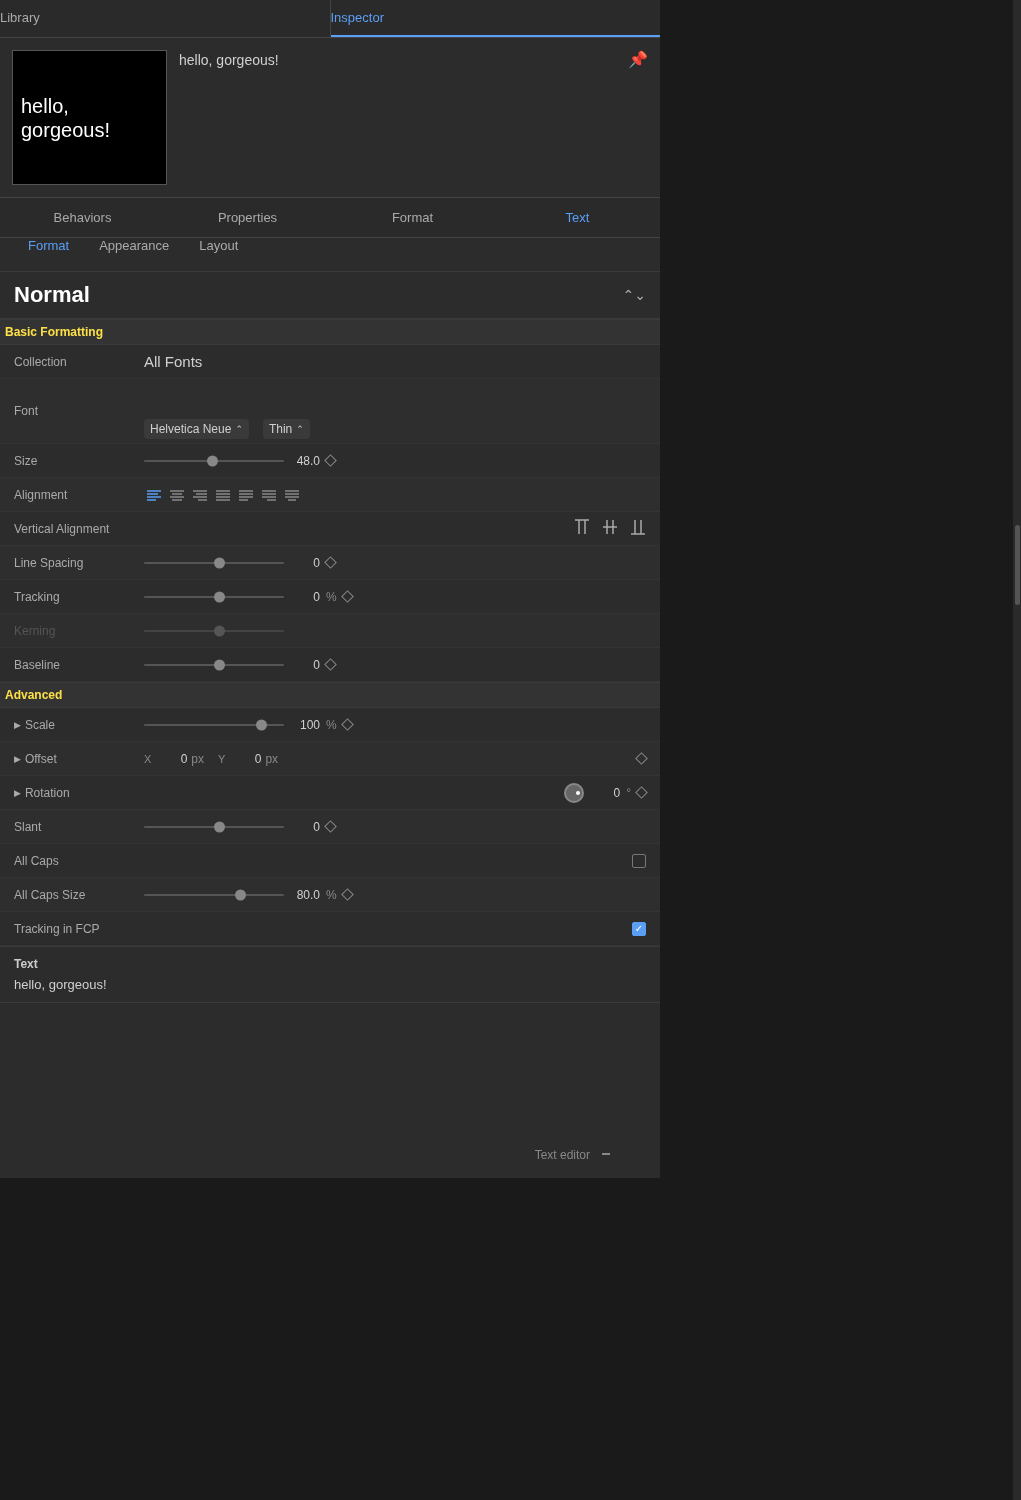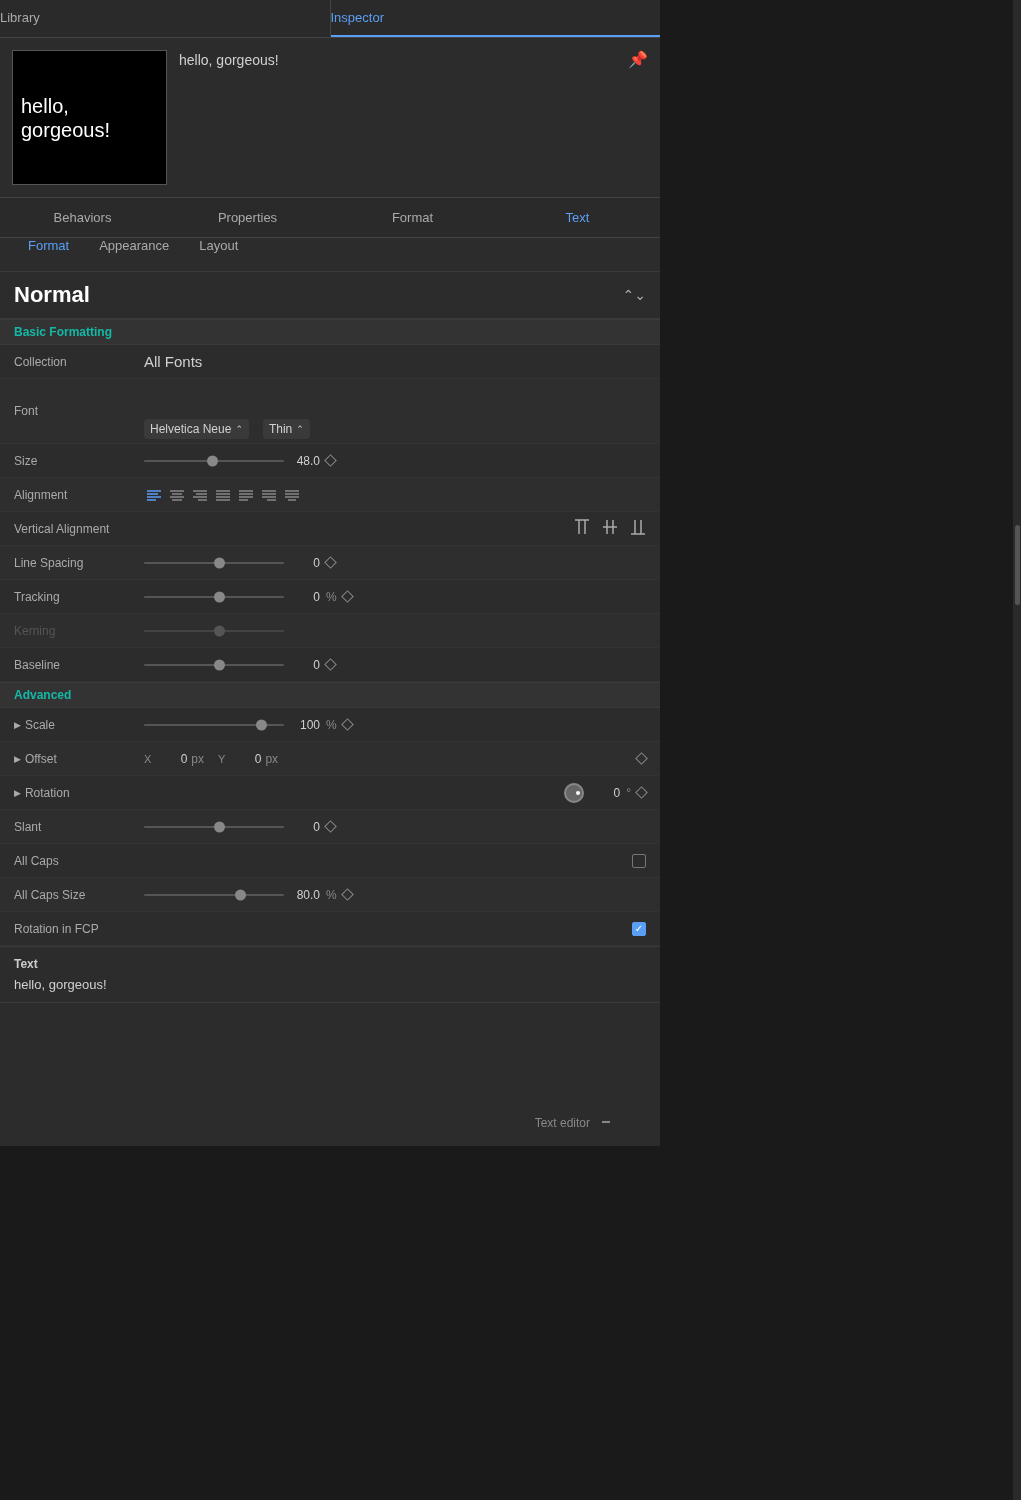--- a/index.html
+++ b/index.html
@@ -144,22 +144,22 @@
     }
     .chevron-updown {
       color: #aaa;
       font-size: 14px;
       cursor: pointer;
     }
 
     
     .section-header {
       background: #333;
-      padding: 5px 14px;
-      color: #14b8a6;
+      padding: 5px 5px;
+      color: #fde047;
       font-size: 12px;
       font-weight: 600;
       border-top: 1px solid #3a3a3a;
       border-bottom: 1px solid #3a3a3a;
     }
 
     
     .prop-row {
       display: flex;
       align-items: center;
@@ -710,34 +710,34 @@
         <div class="slider-thumb-pos" style="left:65%;"></div>
       </div>
       <span class="value-num">80.0</span>
       <span class="value-unit">%</span>
       <div class="diamond"></div>
     </div>
   </div>
 
   <div class="prop-row">
     <div class="prop-label">
-      <span>Rotation in FCP</span>
+      <span>Tracking in FCP</span>
     </div>
     <div class="prop-content">
       <div style="flex:1;"></div>
       <div class="checkbox checked"></div>
     </div>
   </div>
 
   <div class="text-preview-section">
     <div class="text-preview-label">Text</div>
     <div class="text-preview-content">hello, gorgeous!</div>
   </div>
 
-  <div style="height:144px;background:#2c2c2c;border-top:1px solid #3a3a3a;position:relative;">
+  <div style="height:176px;background:#2c2c2c;border-top:1px solid #3a3a3a;position:relative;">
     <div style="position:absolute;bottom:16px;right:70px;color:#888;font-size:12px;">Text editor</div>
     <div style="position:absolute;bottom:23px;right:50px;width:8px;height:2px;background:#888;"></div>
   </div>
 
   <div style="position:fixed;right:0;top:0;bottom:0;width:8px;background:#2a2a2a;">
     <div style="position:absolute;top:35%;right:1px;width:5px;height:80px;background:#555;border-radius:3px;"></div>
   </div>
 
 </div>
 

